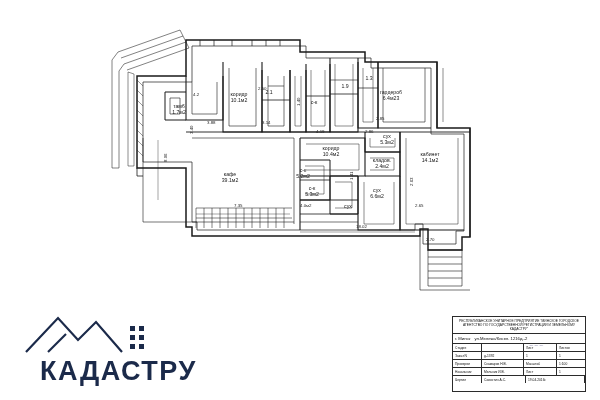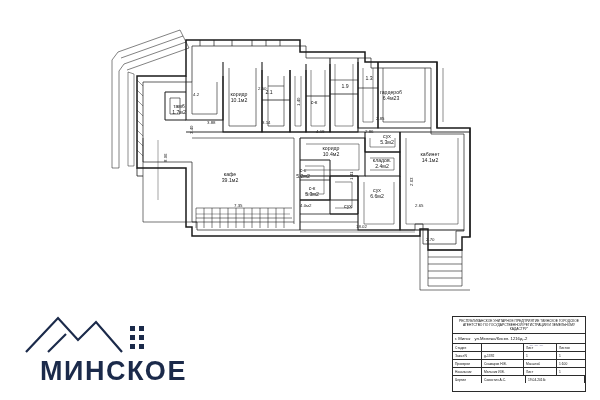--- a/index.html
+++ b/index.html
@@ -356,21 +356,21 @@
     </g>
     <g fill="#1b2a4a">
       <rect x="112" y="18" width="5" height="5"></rect>
       <rect x="121" y="18" width="5" height="5"></rect>
       <rect x="112" y="27" width="5" height="5"></rect>
       <rect x="121" y="27" width="5" height="5"></rect>
       <rect x="112" y="36" width="5" height="5"></rect>
       <rect x="121" y="36" width="5" height="5"></rect>
     </g>
   </svg>
-  <div class="word">МИНСКОЕ</div>
+  <div class="word">КАДАСТРУ</div>
 </div>
 
 <div id="stamp">
   <div class="org">РЕСПУБЛИКАНСКОЕ УНИТАРНОЕ ПРЕДПРИЯТИЕ
 "МИНСКОЕ ГОРОДСКОЕ АГЕНТСТВО ПО ГОСУДАРСТВЕННОЙ
 РЕГИСТРАЦИИ И ЗЕМЕЛЬНОМУ КАДАСТРУ"</div>
   <div class="addr">
     <span style="margin-right:4px;">г. Минск</span>
     <span>ул.Мележа/Кисел. 1216д.-2</span>
   </div>

